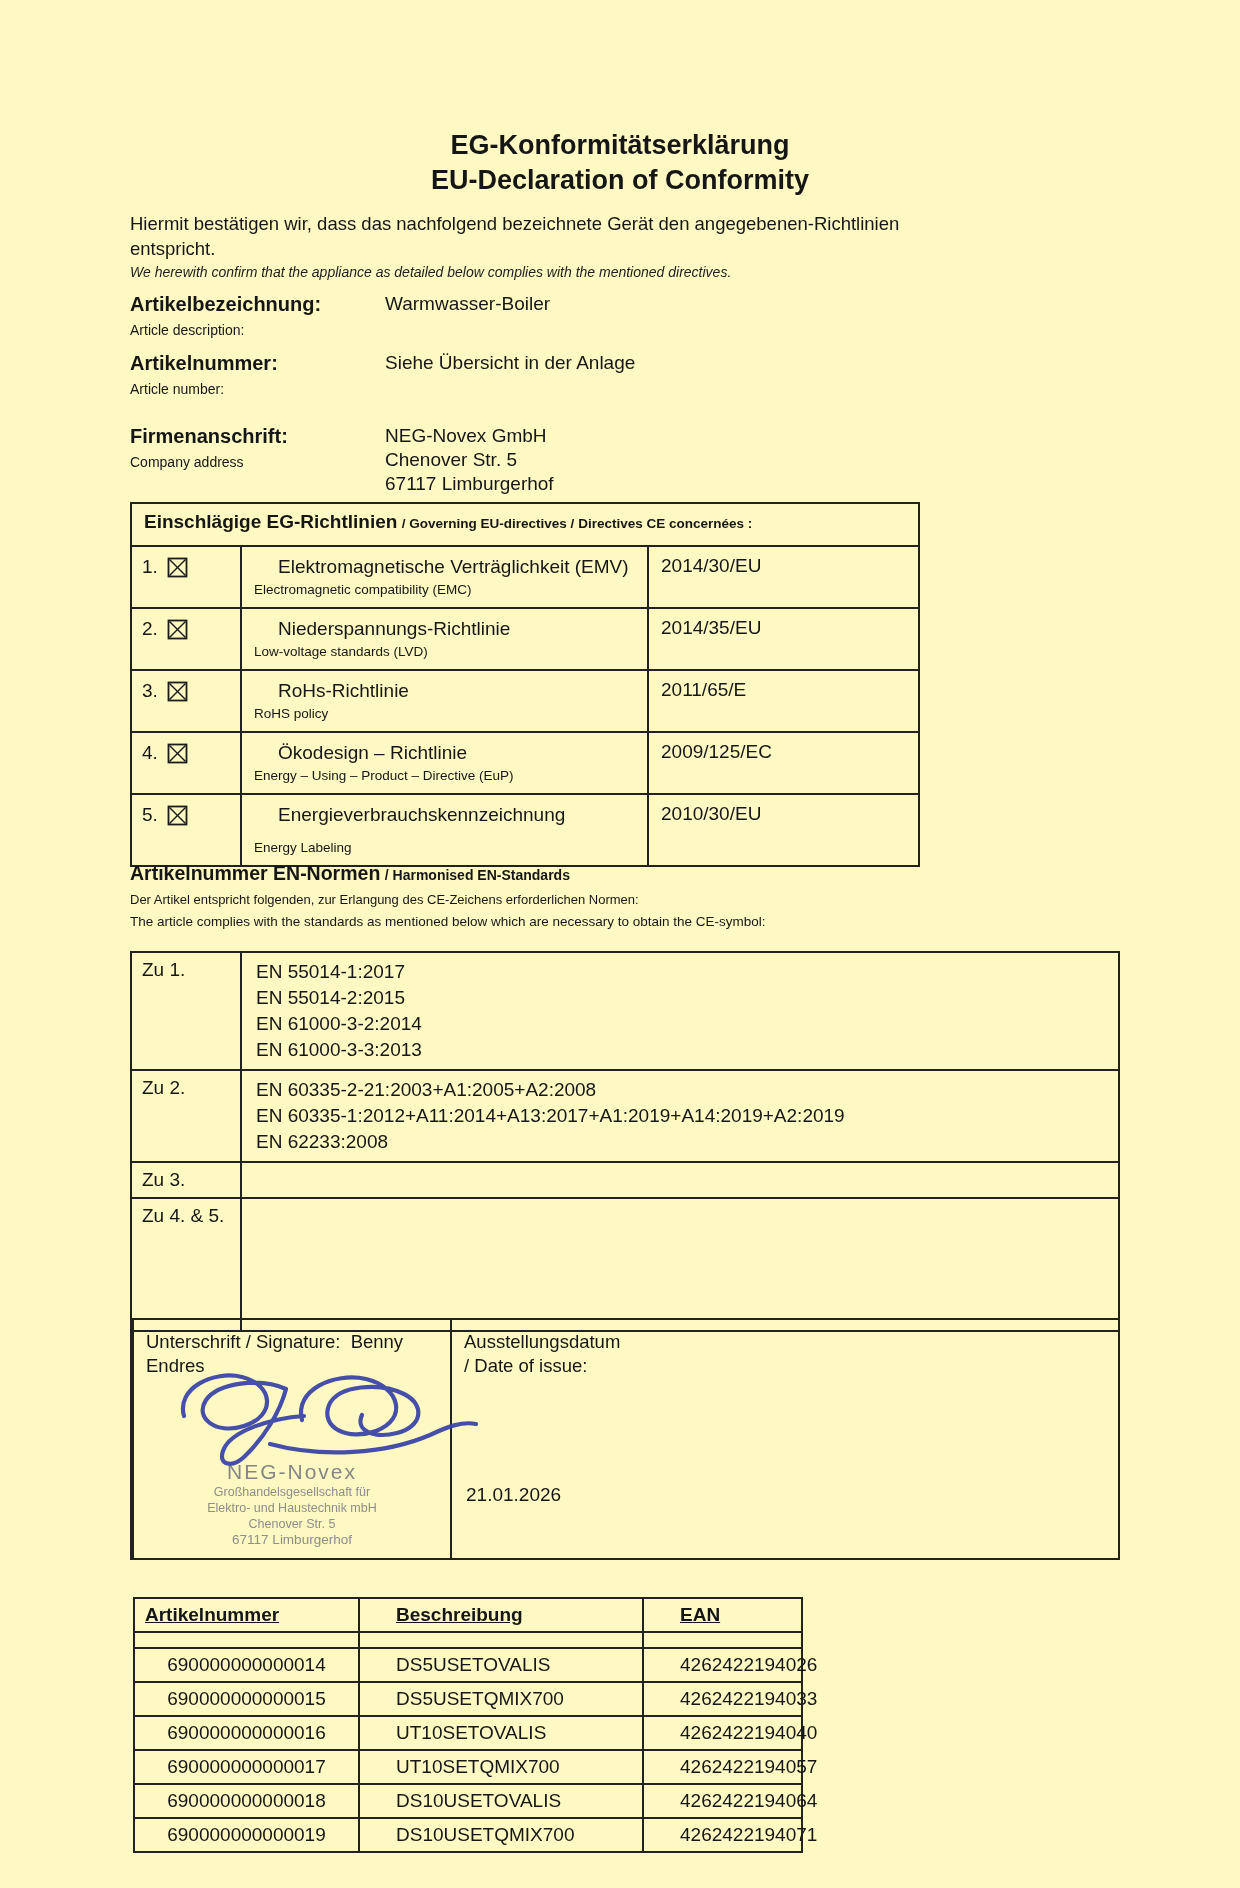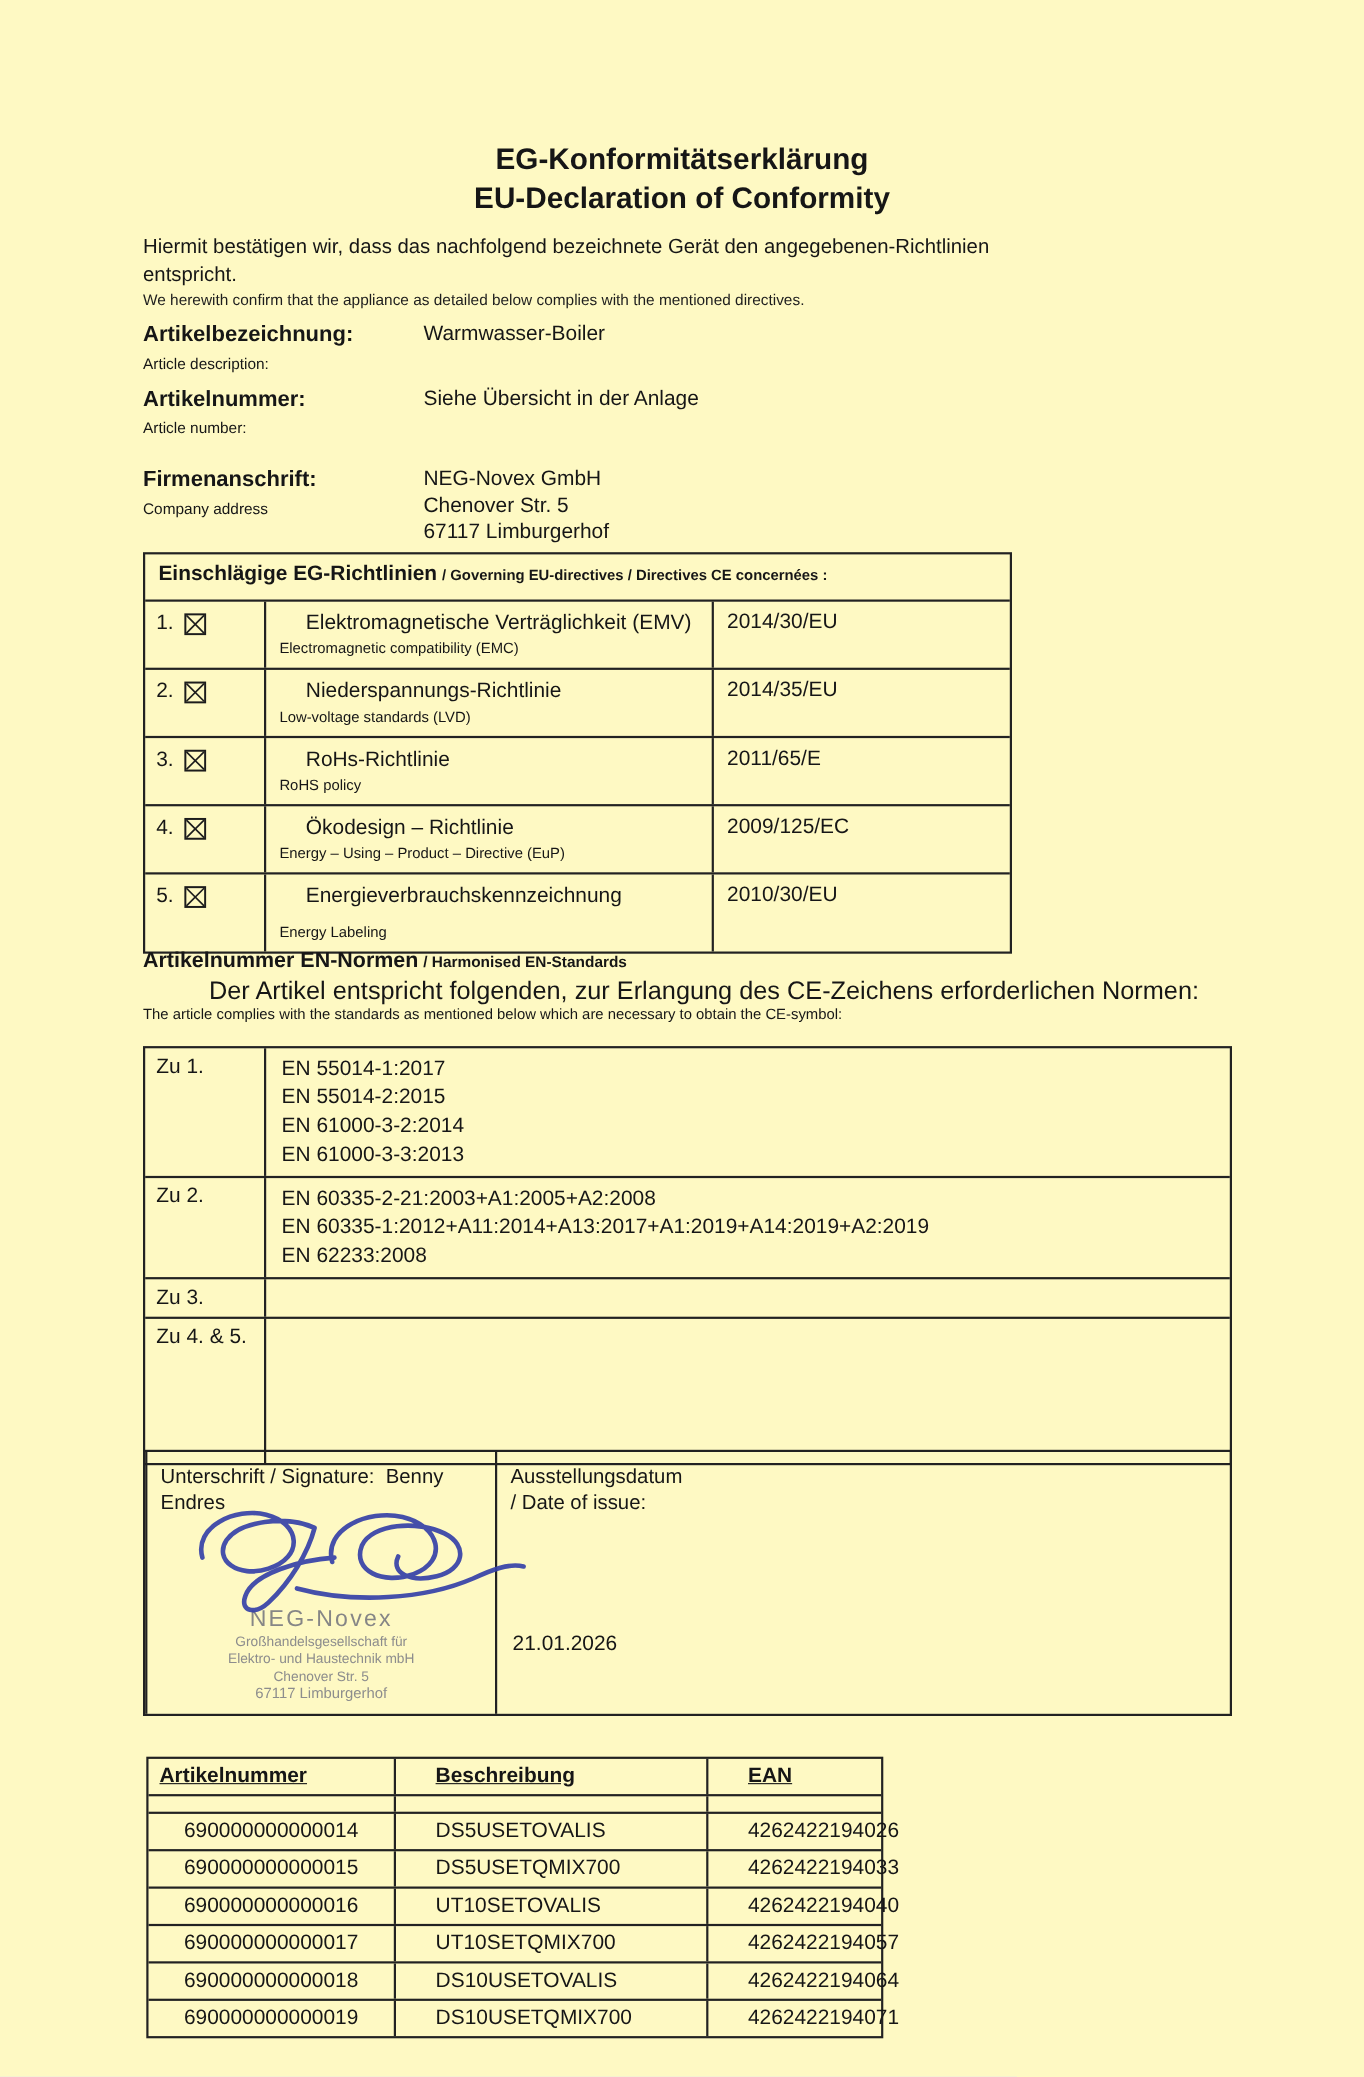--- a/index.html
+++ b/index.html
@@ -6,21 +6,21 @@
   .page{
     position:relative;width:1240px;height:1888px;margin:0 auto;background:#fef9c3;
     font-family:"Liberation Sans","DejaVu Sans",sans-serif;color:#161616;overflow:hidden;
   }
   
   .doc-title{position:absolute;top:128px;left:0;width:100%;text-align:center;
     font-weight:bold;font-size:27px;line-height:35px;letter-spacing:0;}
   
   .intro{position:absolute;top:211px;left:130px;width:940px;}
   .intro .de{font-size:18.5px;line-height:25px;}
-  .intro .en{font-size:14px;line-height:19px;margin-top:2px;color:#1d1d1d;}
+  .intro .en{font-size:14px;line-height:19px;margin-top:2px;color:#1d1d1d;font-style:italic;}
   
   .field{position:absolute;left:130px;width:940px;}
   .field .lbl{font-weight:bold;font-size:20px;line-height:24px;}
   .field .sub{font-size:14px;line-height:18px;margin-top:5px;}
   .field .val{position:absolute;left:255px;top:0;font-size:19px;line-height:24px;}
   
   .t1{position:absolute;top:502px;left:130px;width:790px;border:2px solid #222;box-sizing:border-box;}
   .t1-head{height:43px;border-bottom:2px solid #222;padding:7px 12px;box-sizing:border-box;}
   .t1-head .h-de{font-weight:bold;font-size:19px;}
   .t1-head .h-en{font-weight:bold;font-size:13.5px;}
@@ -32,21 +32,21 @@
   .t1 .c2{padding:8px 12px;box-sizing:border-box;display:flex;flex-direction:column;}
   .t1 .c2 .de{font-size:19px;line-height:24px;margin-left:24px;}
   .t1 .c2 .en{font-size:13.5px;line-height:18px;margin-top:2px;}
   .t1 .c2.spread{justify-content:space-between;}
   .t1 .c3{border-left:2px solid #222;padding:8px 12px;box-sizing:border-box;font-size:19px;}
   .r-h1{min-height:59px;} .r-h2{min-height:54px;} .r-h3{min-height:60px;} .r-h4{min-height:58px;} .r-h5{min-height:70px;}
   
   .std-head{position:absolute;top:862px;left:130px;width:960px;}
   .std-head .h-de{font-weight:bold;font-size:19.5px;}
   .std-head .h-en{font-weight:bold;font-size:14px;}
-  .std-head .d-de{font-size:23px;line-height:24px;margin-top:3px;text-align:right;}
+  .std-head .d-de{font-size:13px;line-height:24px;margin-top:3px;}
   .std-head .d-en{font-size:13.5px;line-height:18px;margin-top:1px;}
   
   .t2{position:absolute;top:951px;left:130px;width:990px;border:2px solid #222;box-sizing:border-box;}
   .t2-row{display:grid;grid-template-columns:110px 1fr;border-bottom:2px solid #222;box-sizing:border-box;}
   .t2-row:last-child{border-bottom:none;}
   .t2 .lc{border-right:2px solid #222;padding:6px 10px;font-size:19px;box-sizing:border-box;}
   .t2 .cc{padding:6px 14px;font-size:19px;line-height:26px;box-sizing:border-box;}
   .z1{min-height:113px;} .z2{min-height:88px;} .z3{min-height:26px;} .z4{min-height:131px;}
   
   .sig{position:absolute;top:1318px;left:130px;width:990px;height:242px;border:2px solid #222;

